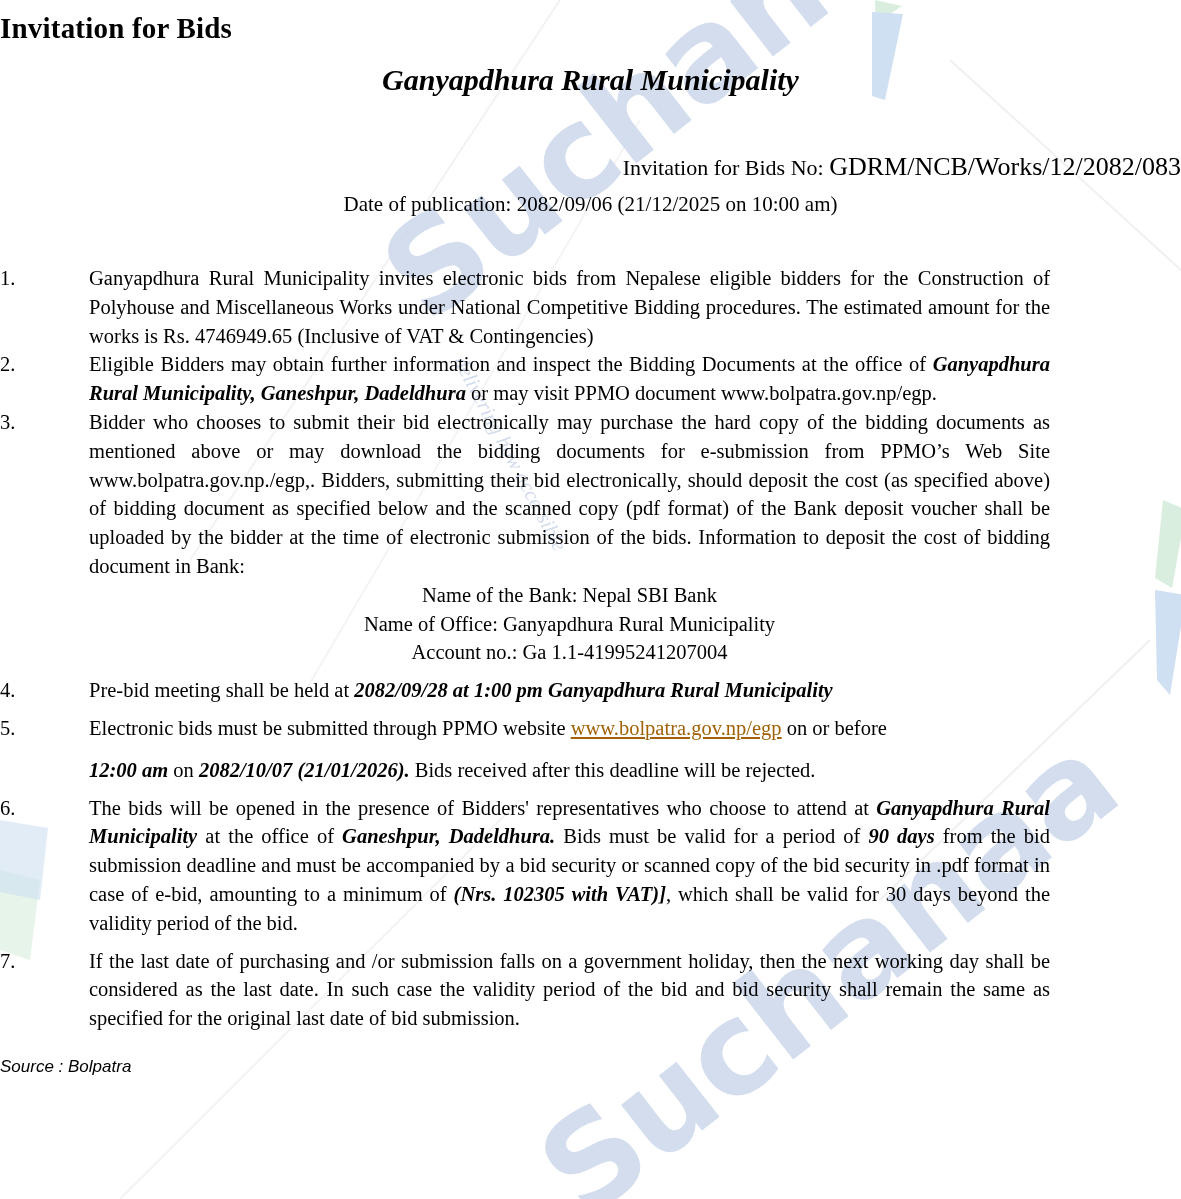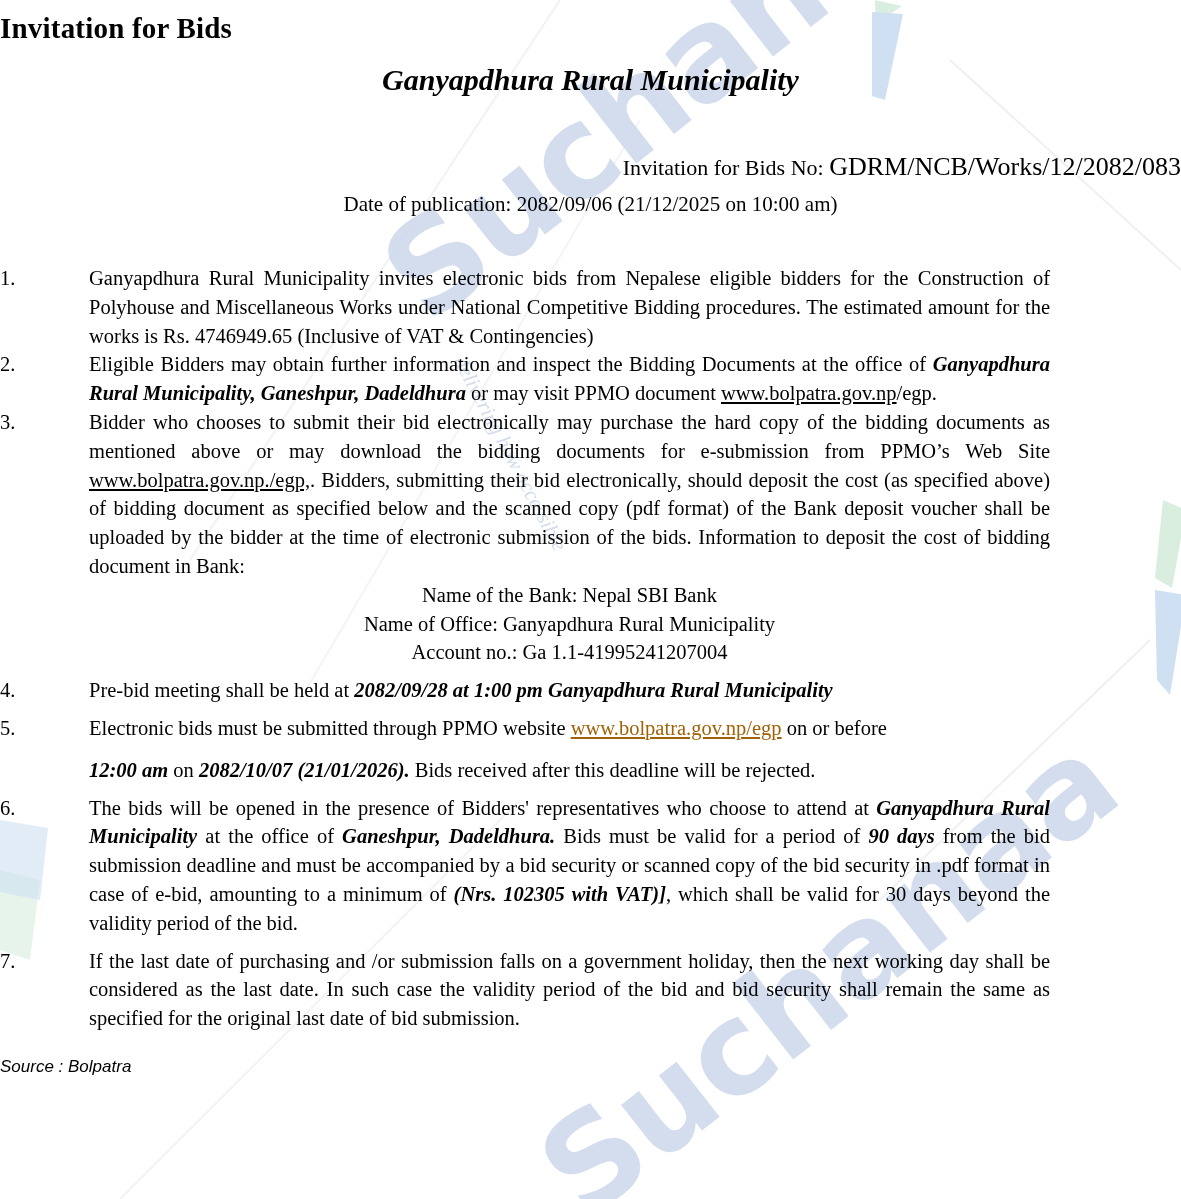--- a/index.html
+++ b/index.html
@@ -127,21 +127,21 @@
     position: absolute;
     left: 0;
     top: 0;
     width: 40px;
     text-align: left;
     font-size: 20.5px;
   }
   li.indent > .num { left: 10px; }
   li.gap-before { margin-top: 9px; }
   .bi { font-weight: bold; font-style: italic; }
-  .u { text-decoration: underline; }
+  .u { }
   .link {
     color: #a16207;
     text-decoration: underline;
   }
   .subline {
     display: block;
     text-align: center;
     text-indent: 0;
   }
   .deadline-line {

